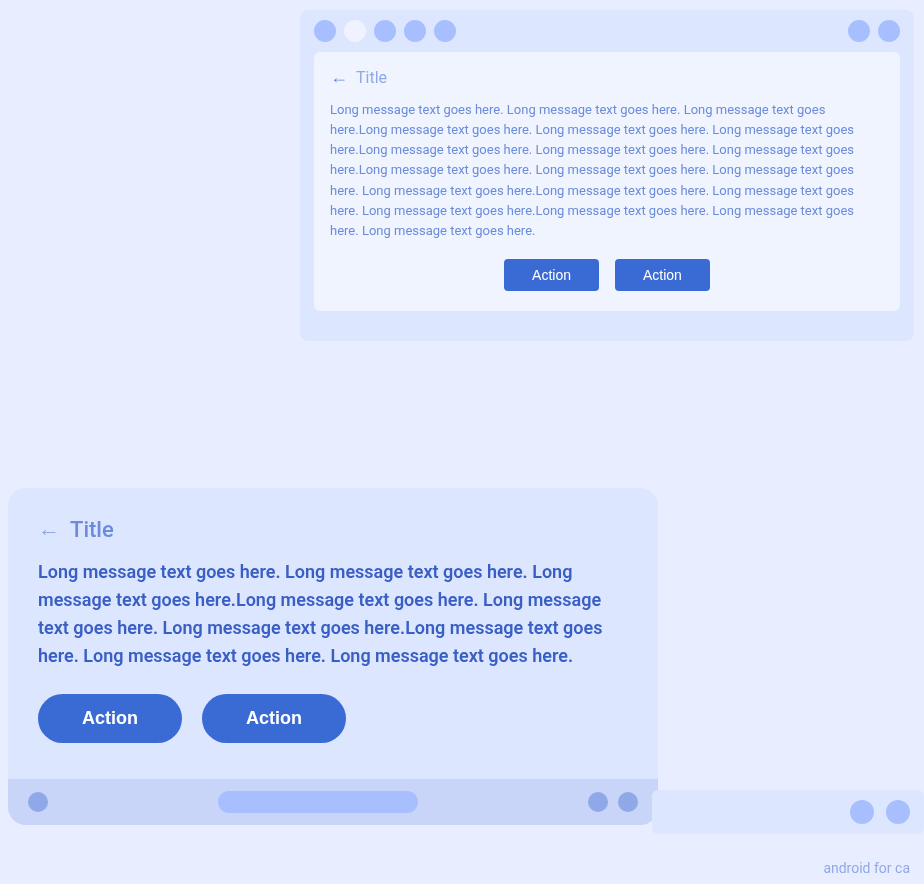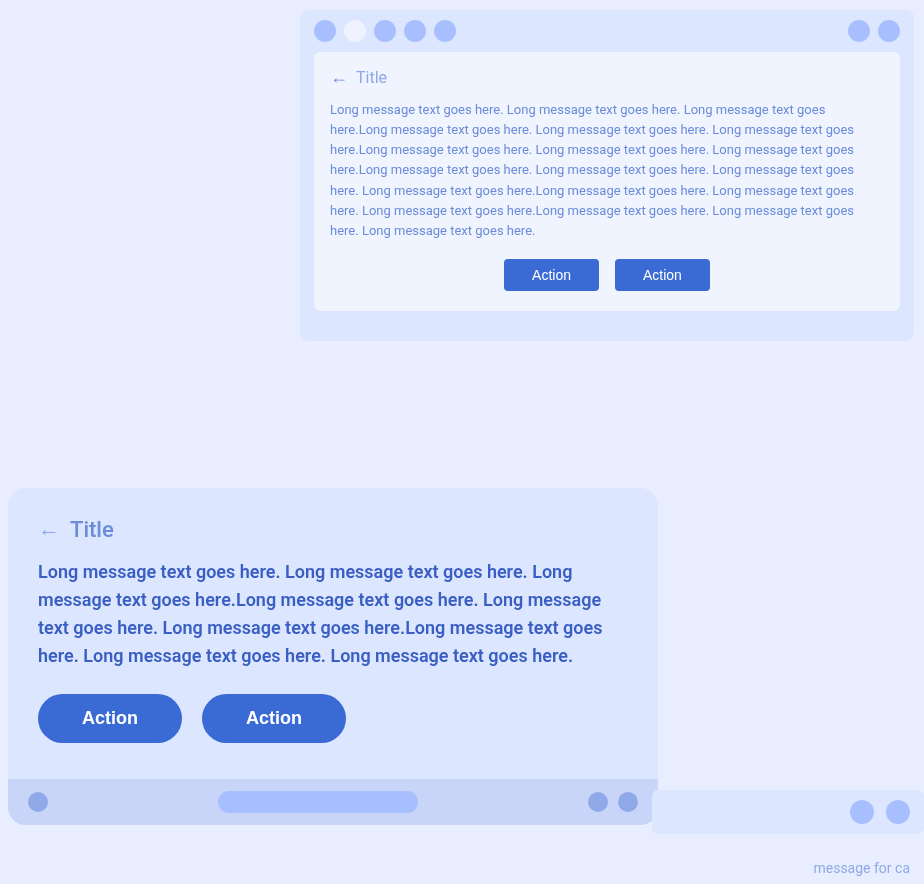--- a/index.html
+++ b/index.html
@@ -241,13 +241,13 @@
       <div class="nav-dot-sm"></div>
     </div>
   </div>
 </div>
 
 <div class="right-panel">
   <div class="right-dot"></div>
   <div class="right-dot"></div>
 </div>
 
-<div class="watermark">message for ca</div>
+<div class="watermark">android for ca</div>
 
 </body></html>

